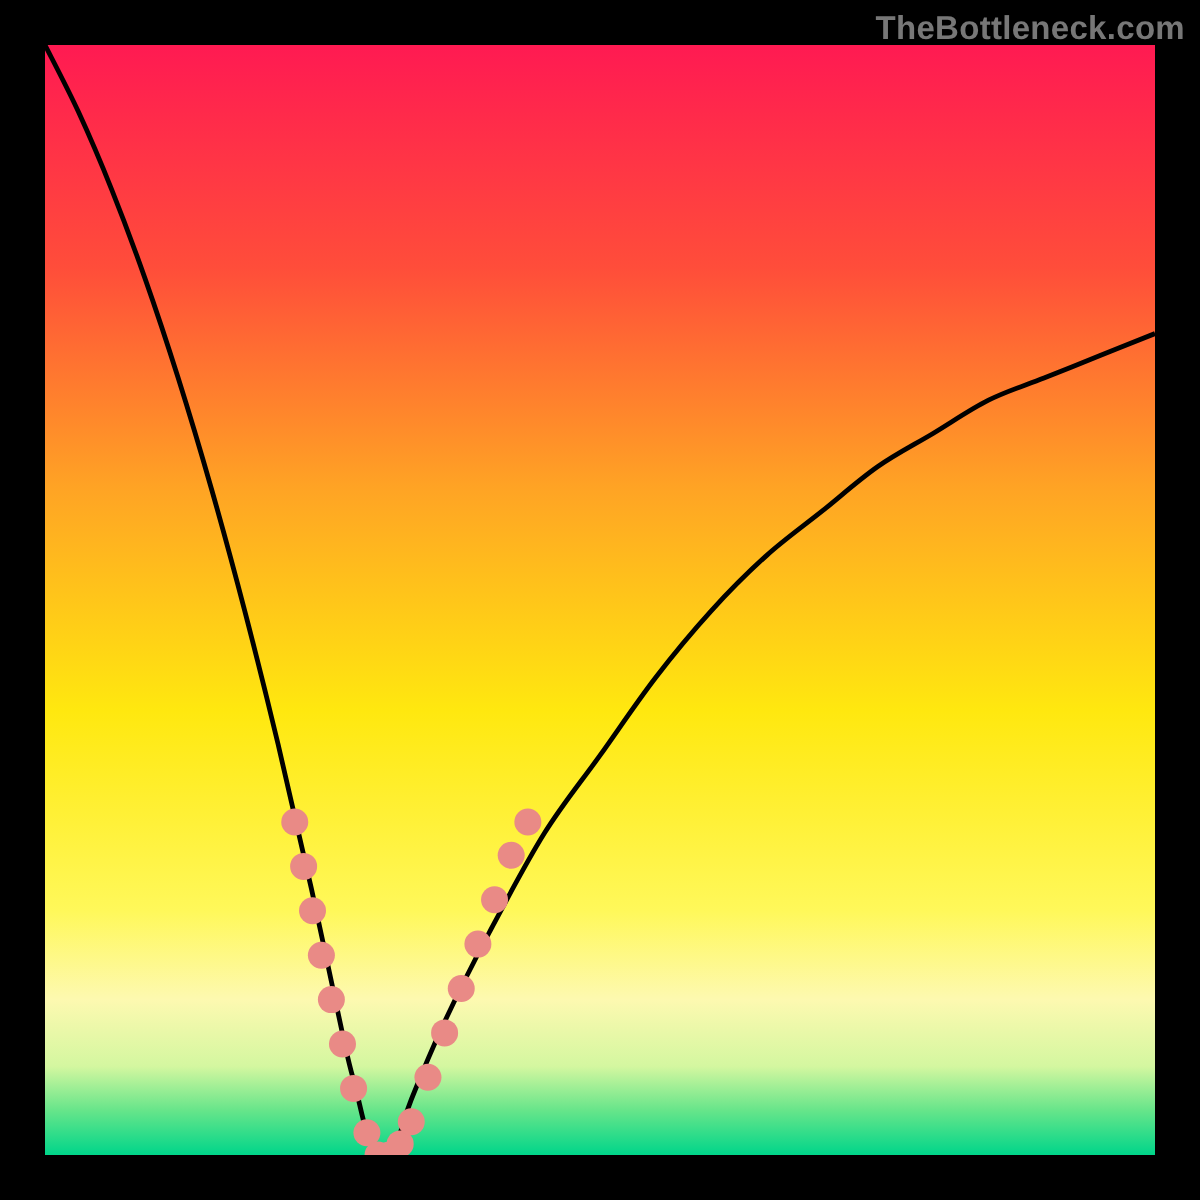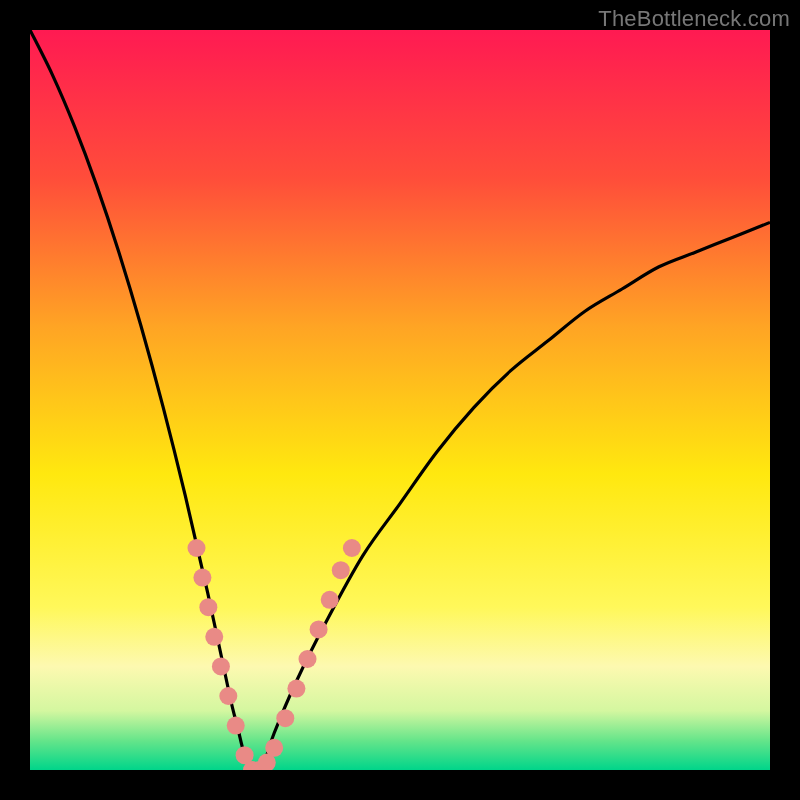--- a/index.html
+++ b/index.html
@@ -25,21 +25,21 @@
     top: 0;
     width: 740px;
     height: 740px;
   }
   .watermark {
     position: absolute;
     top: 6px;
     right: 10px;
     color: #777;
     font-size: 22px;
-    font-weight: 400;
+    font-weight: 700;
     letter-spacing: 0.2px;
     z-index: 20;
     margin-left: 44px;
   }
 </style>
 </head>
 <body>
 
 <div class="watermark">TheBottleneck.com</div>
 

